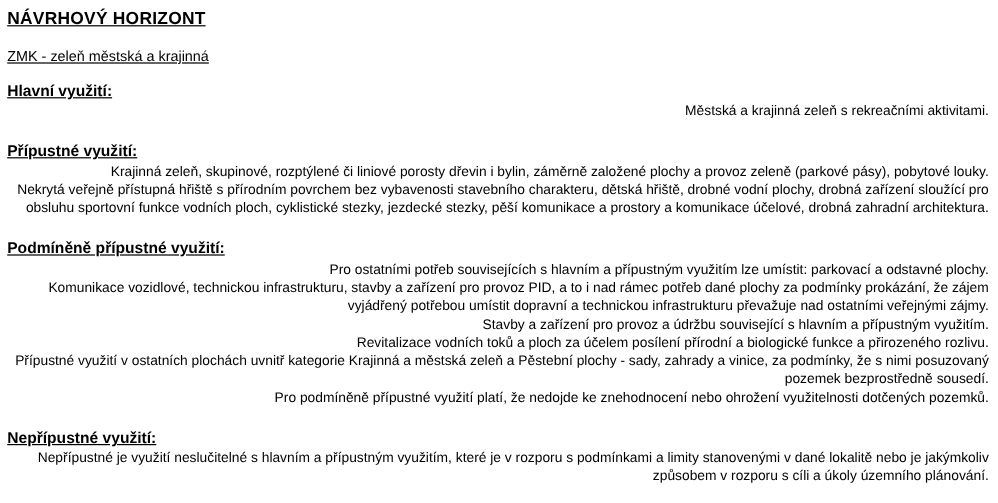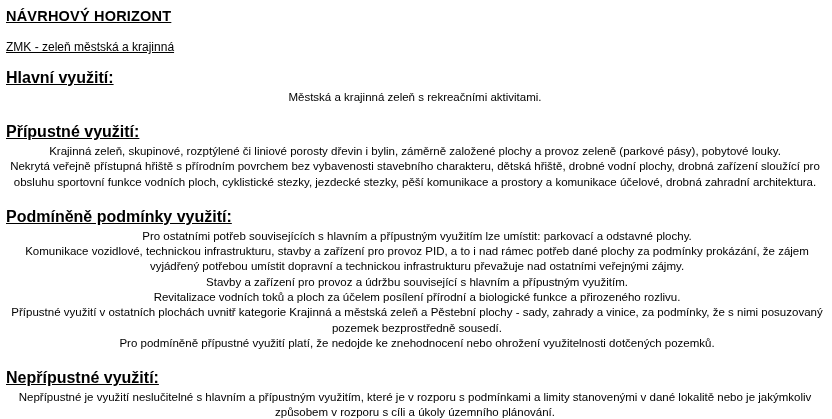--- a/index.html
+++ b/index.html
@@ -33,31 +33,31 @@
     font-size: 12px;
     font-weight: normal;
     text-decoration: underline;
     margin: 15px 0 0 0;
     line-height: 1.2;
   }
   .section {
     margin-top: 13px;
   }
   .section-heading {
-    font-size: 16px;
+    font-size: 13px;
     font-weight: bold;
     text-decoration: underline;
     margin: 0 0 2px 0;
     line-height: 1.25;
   }
   .para {
     font-size: 11.5px;
     line-height: 1.33;
     margin: 0;
-    text-align: center;
+    text-align: right;
   }
   .section-indented .para {
     padding-left: 4px;
   }
   .gap-before {
     margin-top: 17px;
   }
 </style>
 </head>
 <body>
@@ -73,21 +73,21 @@
     <p class="para">Městská a krajinná zeleň s rekreačními aktivitami.</p>
   </div>
 
   <div class="section gap-before">
     <div class="section-heading">Přípustné využití:</div>
     <p class="para">Krajinná zeleň, skupinové, rozptýlené či liniové porosty dřevin i bylin, záměrně založené plochy a provoz zeleně (parkové pásy), pobytové louky.</p>
     <p class="para">Nekrytá veřejně přístupná hřiště s přírodním povrchem bez vybavenosti stavebního charakteru, dětská hřiště, drobné vodní plochy, drobná zařízení sloužící pro obsluhu sportovní funkce vodních ploch, cyklistické stezky, jezdecké stezky, pěší komunikace a prostory a komunikace účelové, drobná zahradní architektura.</p>
   </div>
 
   <div class="section gap-before section-indented">
-    <div class="section-heading">Podmíněně podmínky využití:</div>
+    <div class="section-heading">Podmíněně přípustné využití:</div>
     <p class="para">Pro ostatními potřeb souvisejících s hlavním a přípustným využitím lze umístit: parkovací a odstavné plochy.</p>
     <p class="para">Komunikace vozidlové, technickou infrastrukturu, stavby a zařízení pro provoz PID, a to i nad rámec potřeb dané plochy za podmínky prokázání, že zájem vyjádřený potřebou umístit dopravní a technickou infrastrukturu převažuje nad ostatními veřejnými zájmy.</p>
     <p class="para">Stavby a zařízení pro provoz a údržbu související s hlavním a přípustným využitím.</p>
     <p class="para">Revitalizace vodních toků a ploch za účelem posílení přírodní a biologické funkce a přirozeného rozlivu.</p>
     <p class="para">Přípustné využití v ostatních plochách uvnitř kategorie Krajinná a městská zeleň a Pěstební plochy - sady, zahrady a vinice, za podmínky, že s nimi posuzovaný pozemek bezprostředně sousedí.</p>
     <p class="para">Pro podmíněně přípustné využití platí, že nedojde ke znehodnocení nebo ohrožení využitelnosti dotčených pozemků.</p>
   </div>
 
   <div class="section gap-before">
     <div class="section-heading">Nepřípustné využití:</div>

